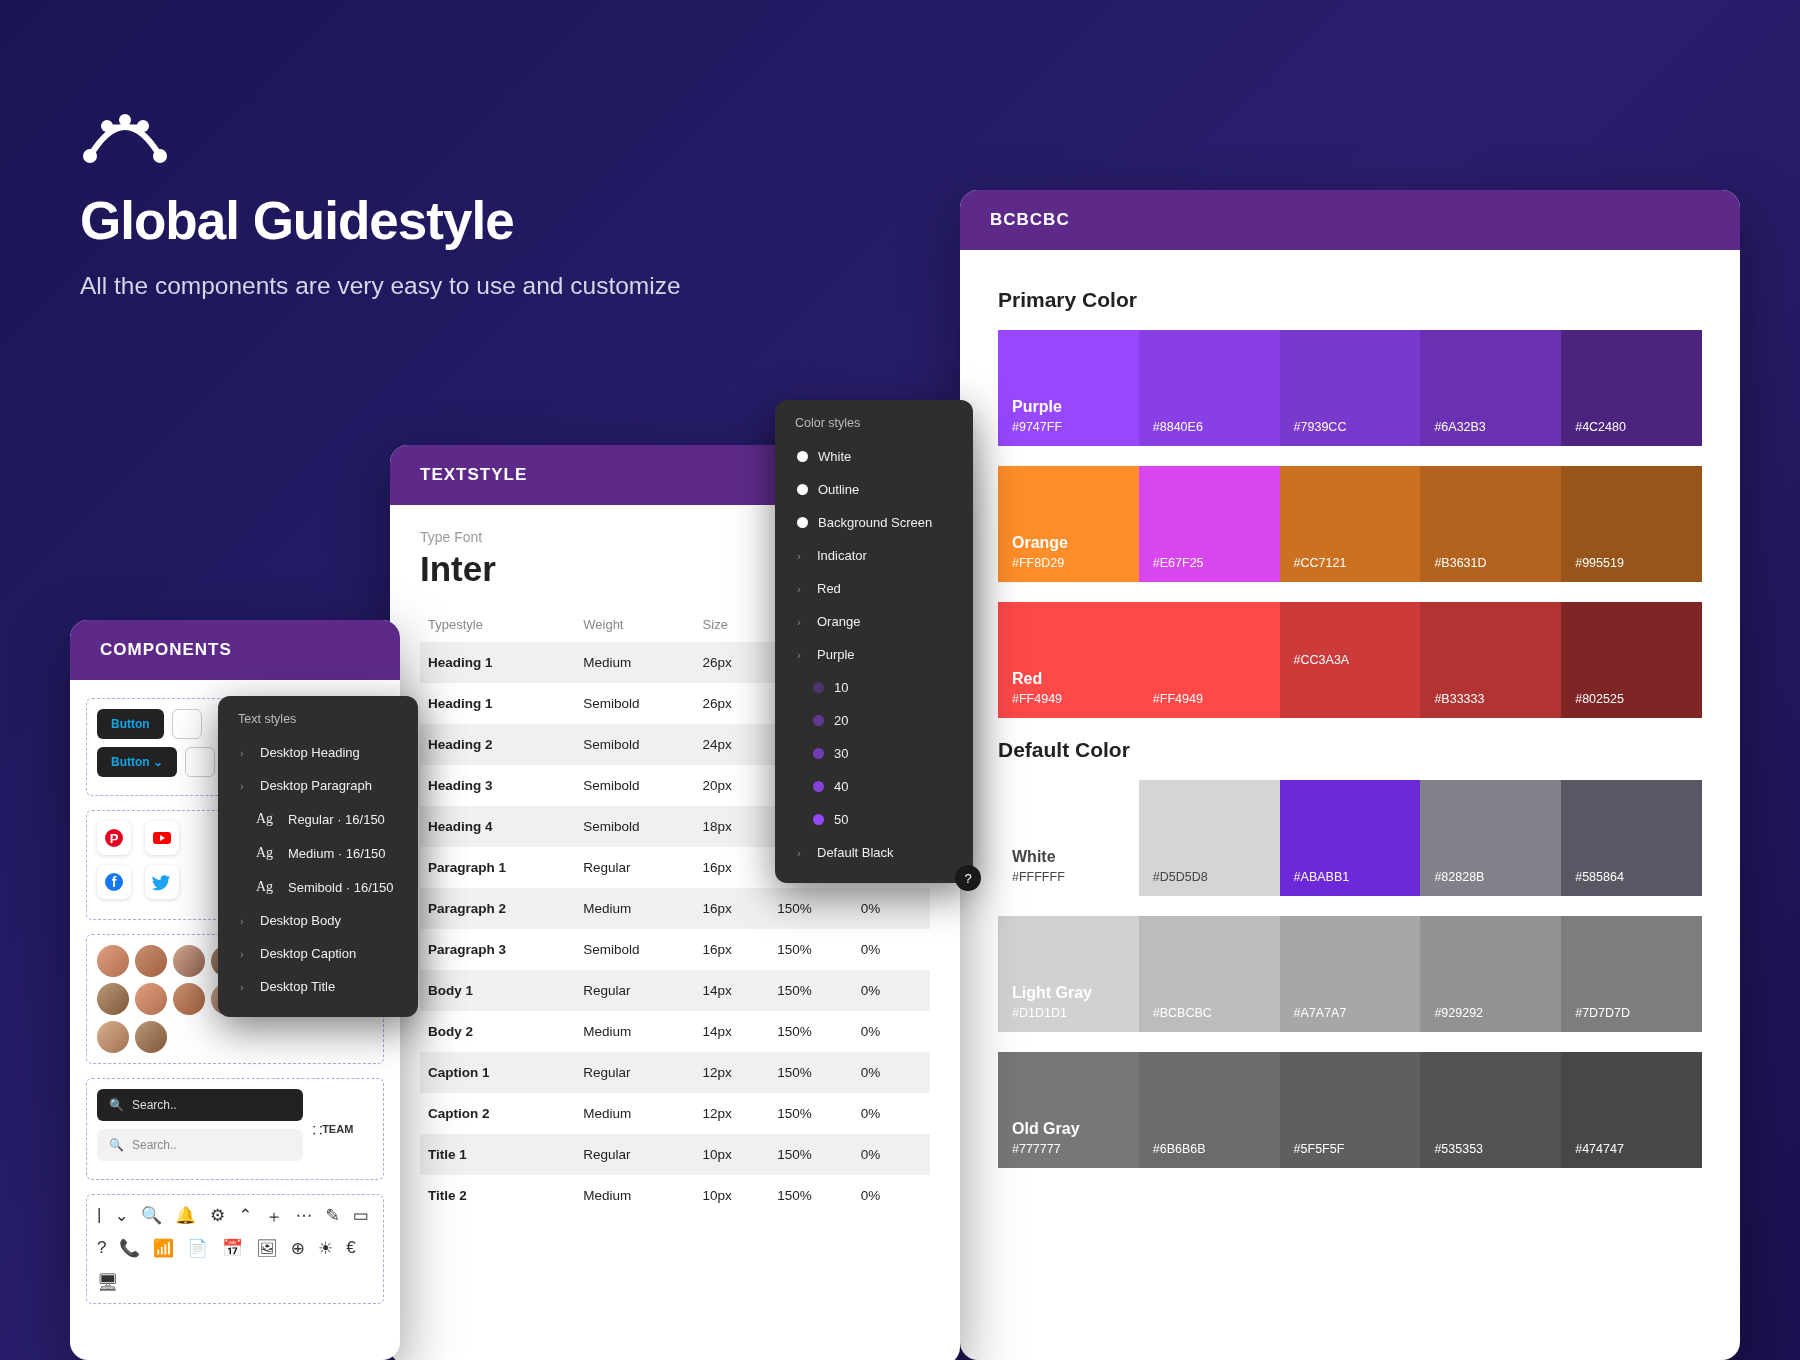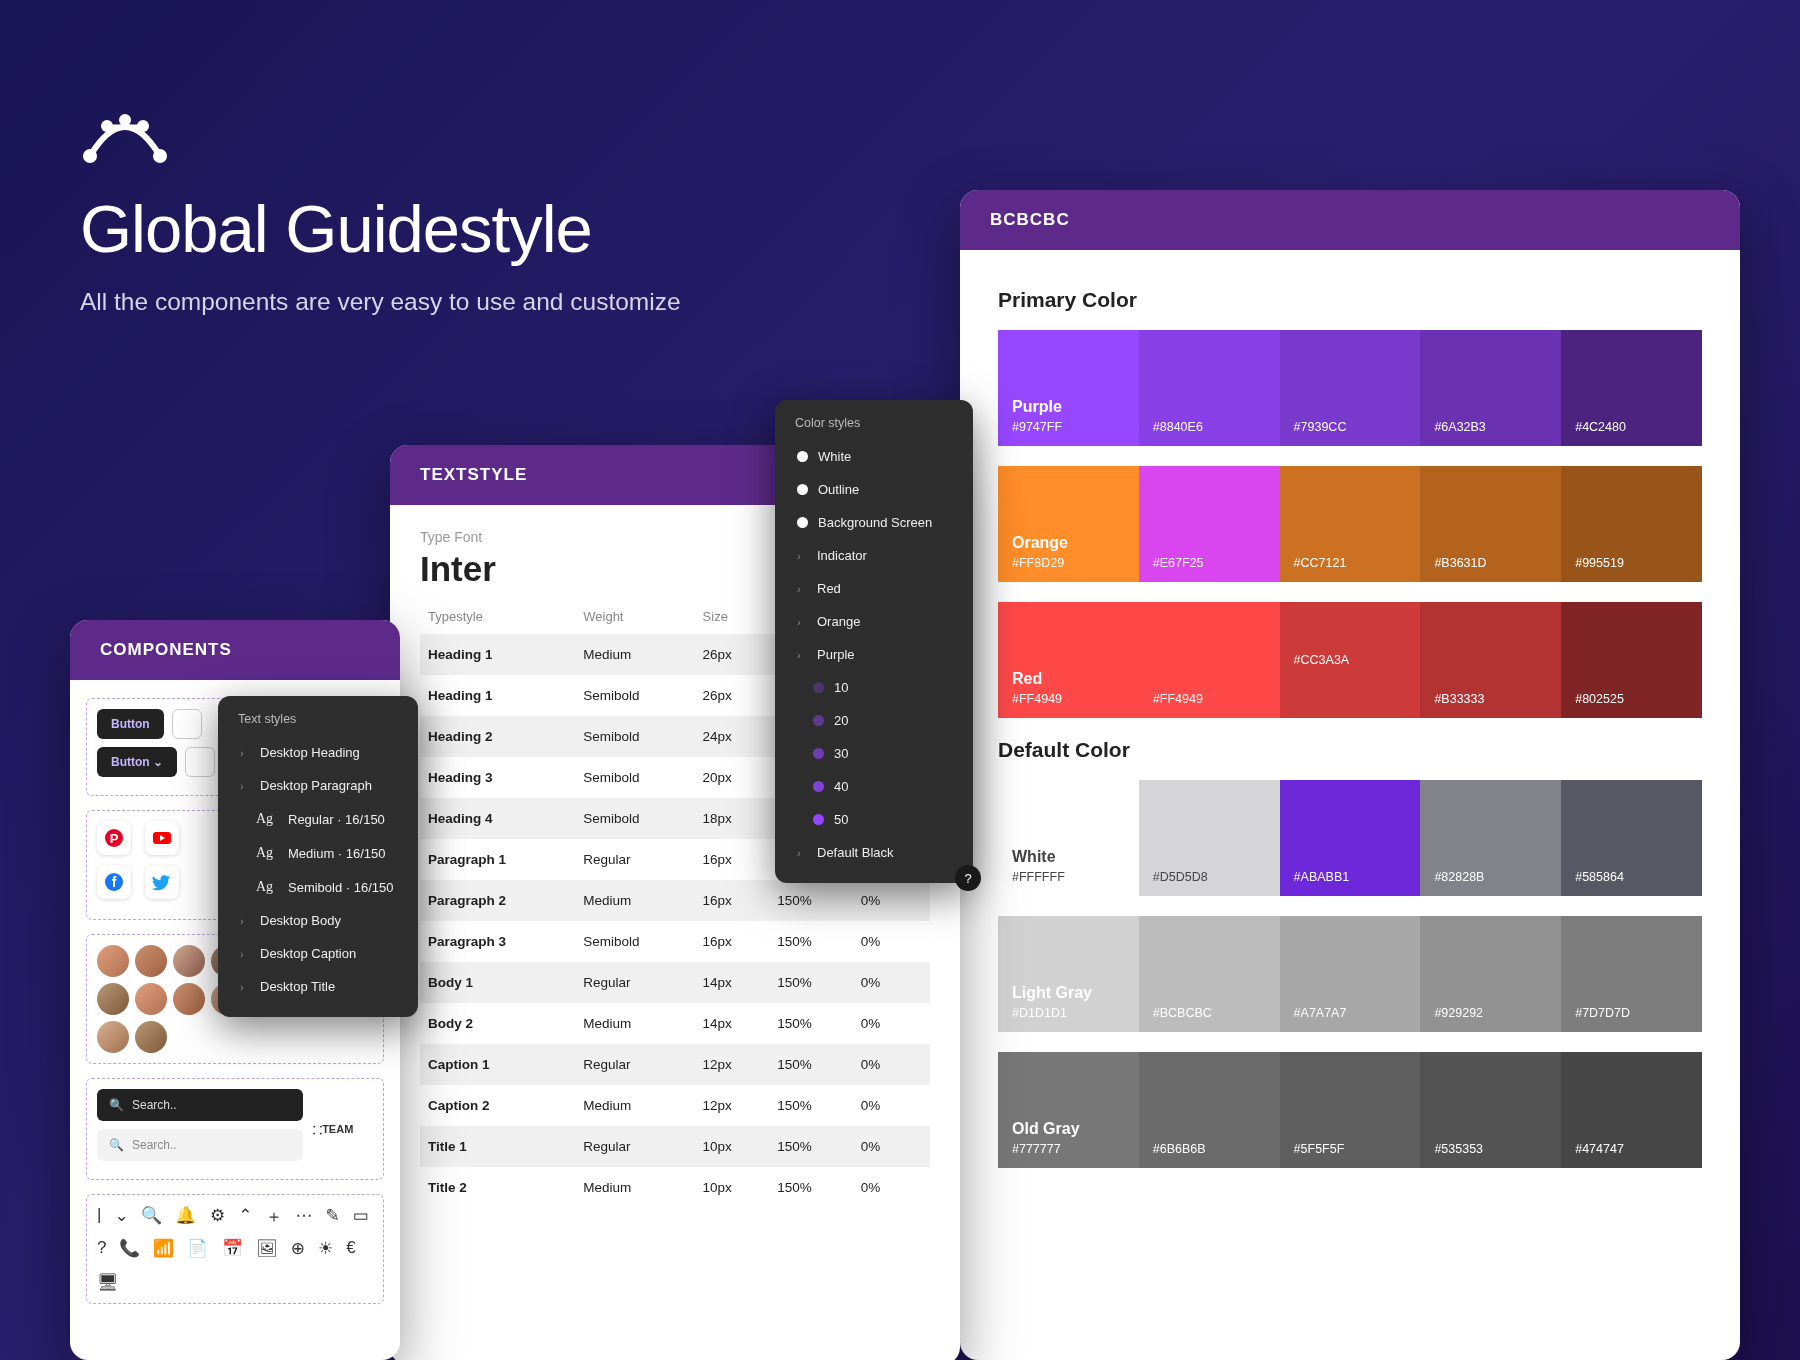--- a/index.html
+++ b/index.html
@@ -12,22 +12,22 @@
     overflow: hidden;
     position: relative;
   }
   .hero {
     position: absolute;
     top: 110px;
     left: 80px;
   }
   .hero svg { margin-bottom: 20px; }
   .hero h1 {
-    font-size: 67px;
-    font-weight: 400;
+    font-size: 53px;
+    font-weight: 700;
     letter-spacing: -1px;
     margin-bottom: 18px;
   }
   .hero p {
     font-size: 24.5px;
     font-weight: 500;
     color: #d5d5e8;
     max-width: 640px;
     line-height: 1.4;
   }
@@ -55,34 +55,34 @@
   .color-body h3 { font-size: 21px; font-weight: 600; margin-bottom: 18px; margin-top: 8px; }
   .swatch-row { display: flex; height: 116px; margin-bottom: 20px; }
   .sw { flex: 1; position: relative; display:flex; flex-direction:column; justify-content:flex-end; padding: 12px 14px; color:#fff; font-size:12.5px; font-weight:500;}
   .sw .nm { font-size: 16px; font-weight:600; margin-bottom:4px; }
   .sw.dark { color:#444; }
 
   
   .text-panel { top: 445px; left: 390px; width: 570px; height: 920px; }
   .text-body { padding: 24px 30px 0; }
   .tf-label { font-size: 14px; color: #999; margin-bottom: 4px; }
-  .tf-name { font-size: 35px; font-weight: 700; margin-bottom: 10px; }
+  .tf-name { font-size: 35px; font-weight: 700; margin-bottom: 18px; }
   .ts-table { width: 100%; border-collapse: collapse; font-size: 13.5px; }
   .ts-table th { text-align:left; color:#888; font-weight:500; padding: 10px 8px; font-size:13px;}
   .ts-table td { padding: 13px 8px; }
   .ts-table tr.alt td { background:#f0f0f0; }
   .ts-table td:first-child { font-weight:600; }
 
   
   .comp-panel { top: 620px; left: 70px; width: 330px; height: 740px; }
   .comp-body { padding: 18px 16px; font-size: 12px; color:#333; }
   .dashed { border: 1px dashed #b9a3e0; border-radius: 6px; padding: 10px; margin-bottom: 14px; }
   .btn-row { display:flex; gap:8px; margin-bottom:8px;}
   .btn { border-radius:6px; padding:8px 14px; font-size:12px; font-weight:600; }
-  .btn.dark { background:#222; color:#c4b5fd; }
+  .btn.dark { background:#222; color:#0ea5e9; }
   .btn.out { background:#fff; border:1px solid #ccc; color:#333; }
   .social { display:flex; gap:14px; margin-bottom:10px;}
   .soc { width:34px; height:34px; border-radius:8px; display:flex; align-items:center; justify-content:center; background:#fff; box-shadow:0 1px 4px rgba(0,0,0,.15);}
   .avatars { display:flex; flex-wrap:wrap; gap:6px; }
   .av { width:32px; height:32px; border-radius:50%; background:linear-gradient(135deg,#e0a080,#b07050); }
   .search { display:flex; align-items:center; gap:8px; border-radius:6px; padding:9px 12px; margin-bottom:8px; font-size:12px;}
   .search.dark { background:#222; color:#ddd; }
   .search.light { background:#f2f2f2; color:#888; }
   .iconrow { display:flex; flex-wrap:wrap; gap:13px; font-size:17px; color:#333; }
 

